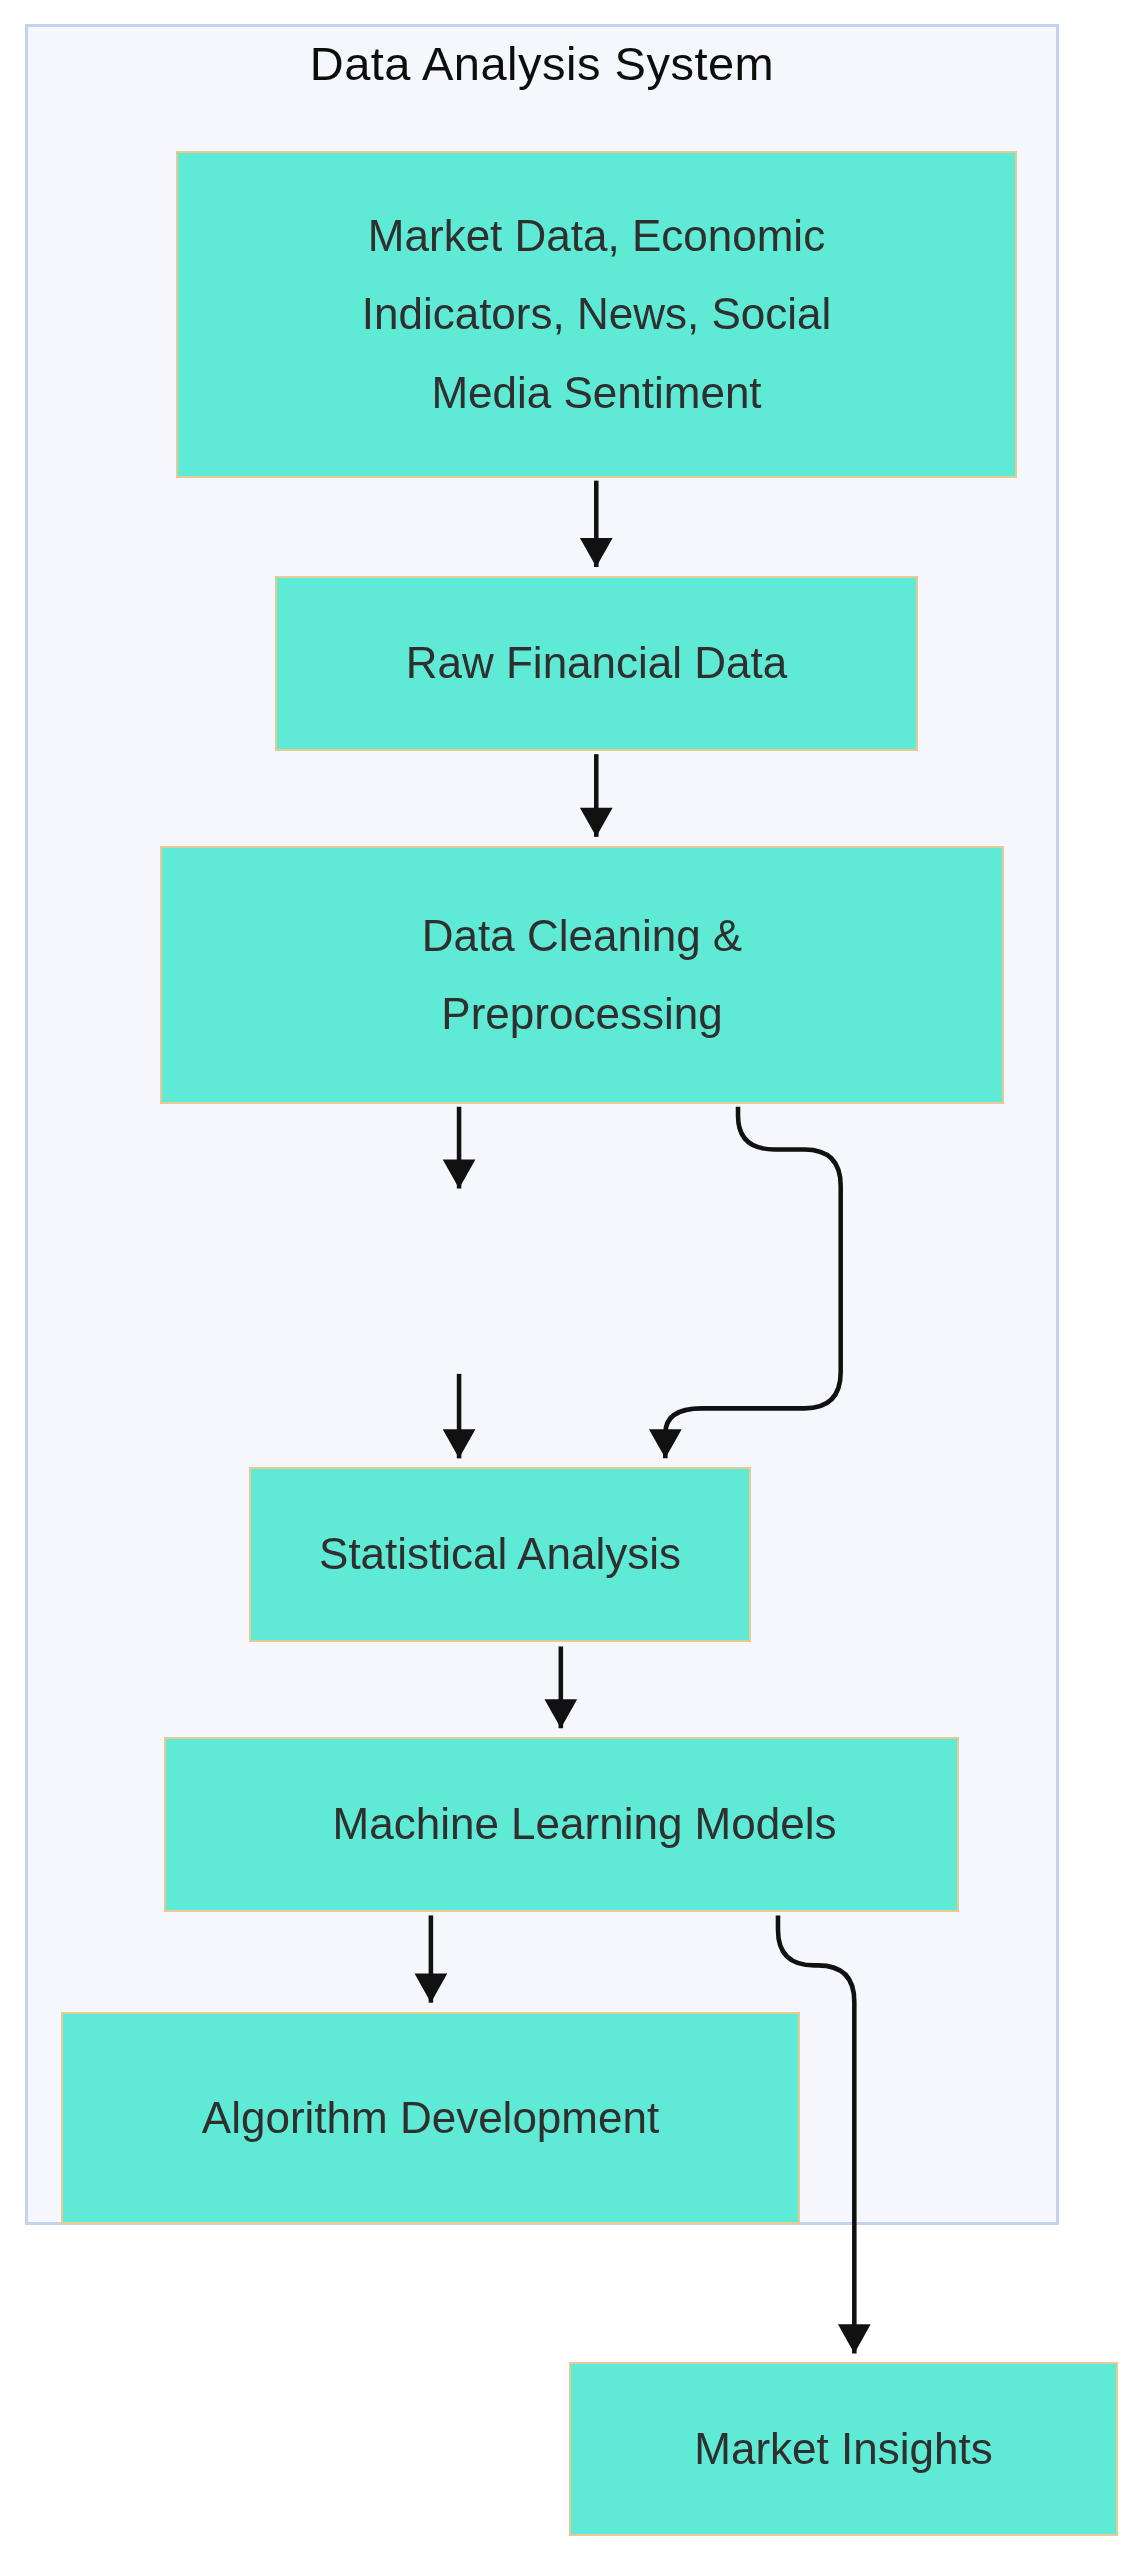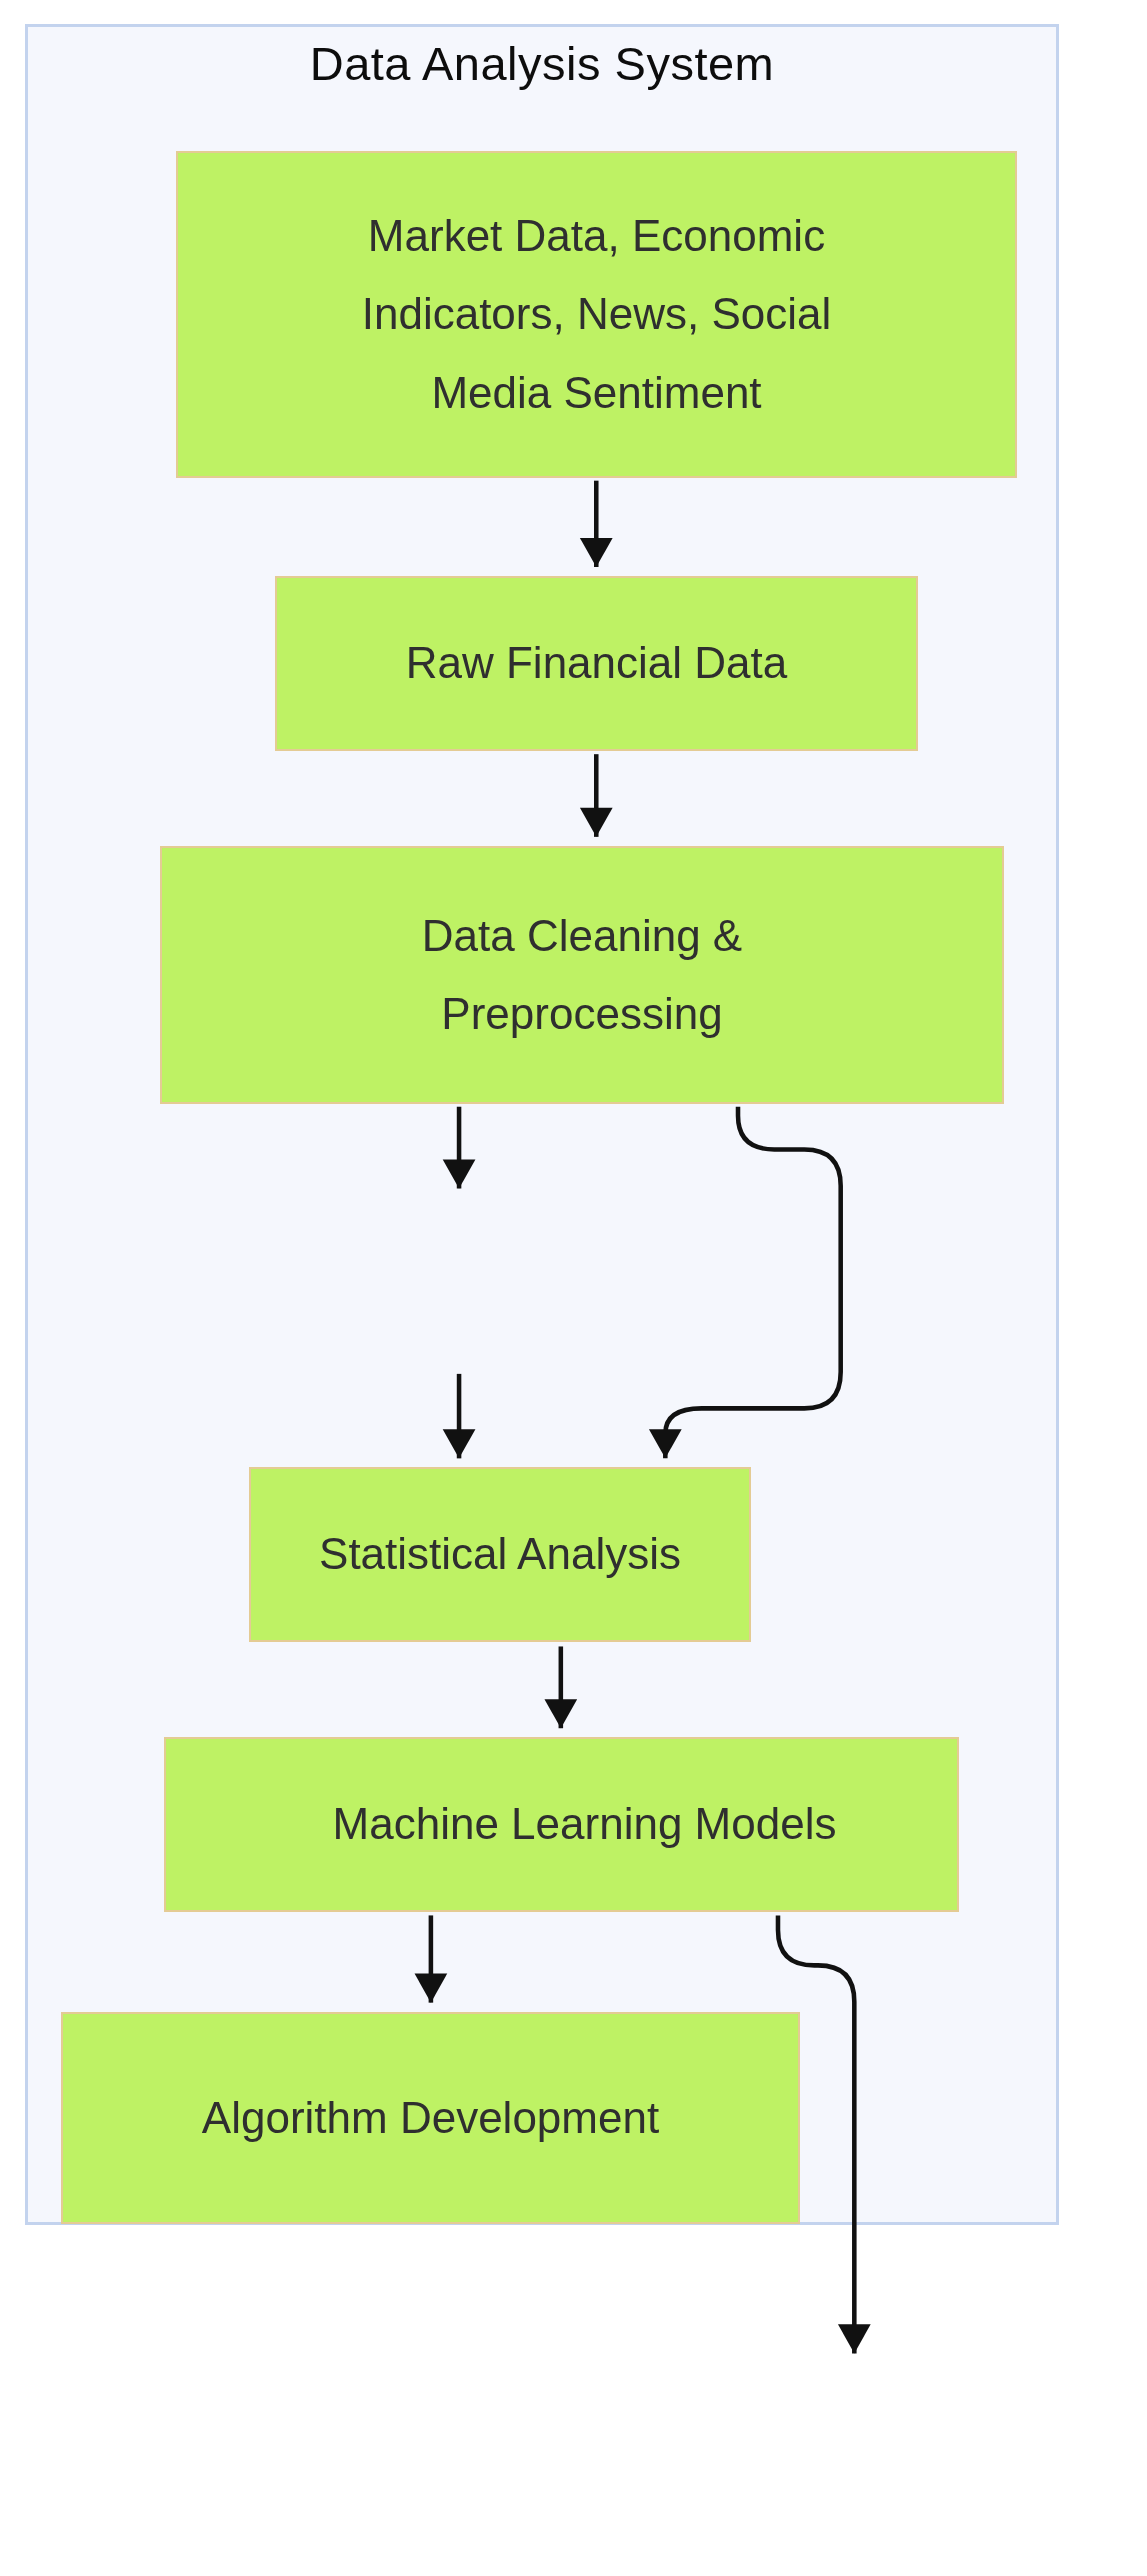--- a/index.html
+++ b/index.html
@@ -22,21 +22,21 @@
     position: absolute;
     left: 24.5px; top: 36px;
     width: 1035px;
     text-align: center;
     font-size: 47px;
     color: #0d0d0d;
     letter-spacing: 0.5px;
   }
   .node {
     position: absolute;
-    background: #bef264;
+    background: #5eead4;
     border: 2.7px solid #e4cb94;
     display: flex;
     align-items: center;
     justify-content: center;
     text-align: center;
     color: #2f2f2f;
     font-size: 44px;
     line-height: 1.78;
     box-sizing: border-box;
   }
@@ -100,15 +100,18 @@
   </div>
   <div class="node n5">
     <span class="label">Statistical Analysis</span>
   </div>
   <div class="node n6">
     <span class="label">Machine Learning Models</span>
   </div>
   <div class="node n7">
     <span class="label">Algorithm Development</span>
   </div>
+  <div class="node n8">
+    <span class="label">Market Insights</span>
+  </div>
 
 </div>
 
 
 </body></html>

